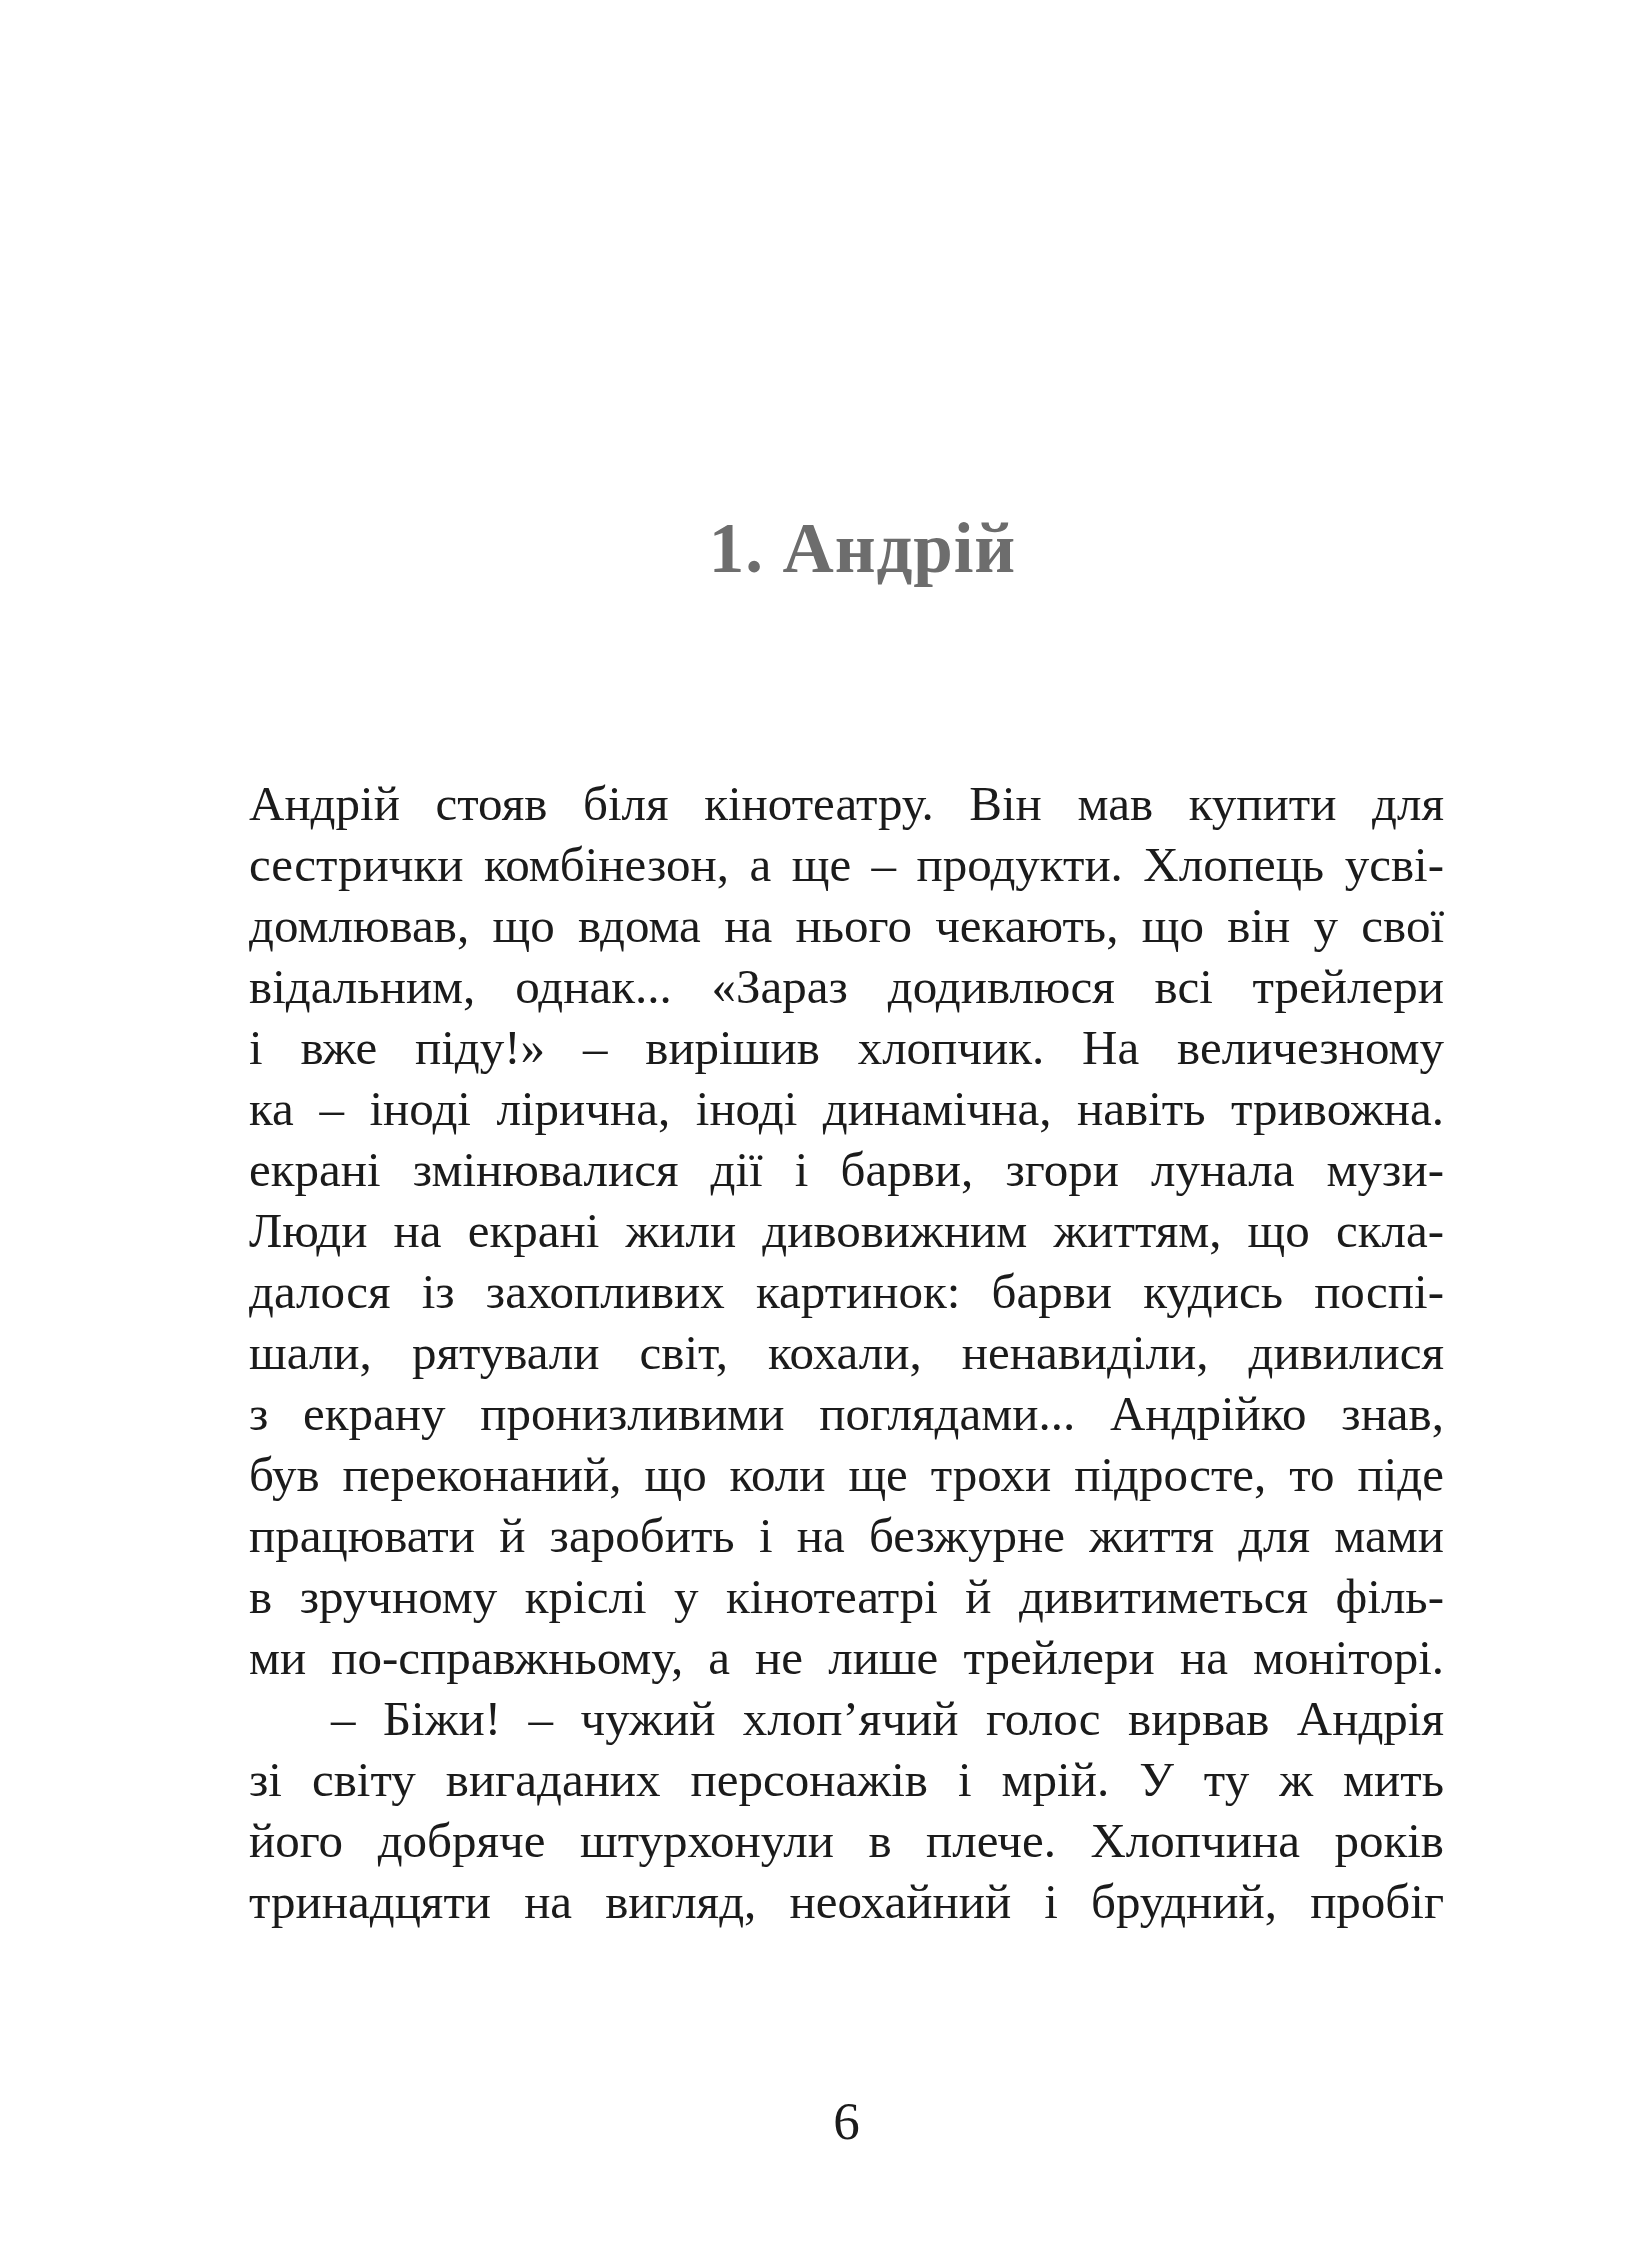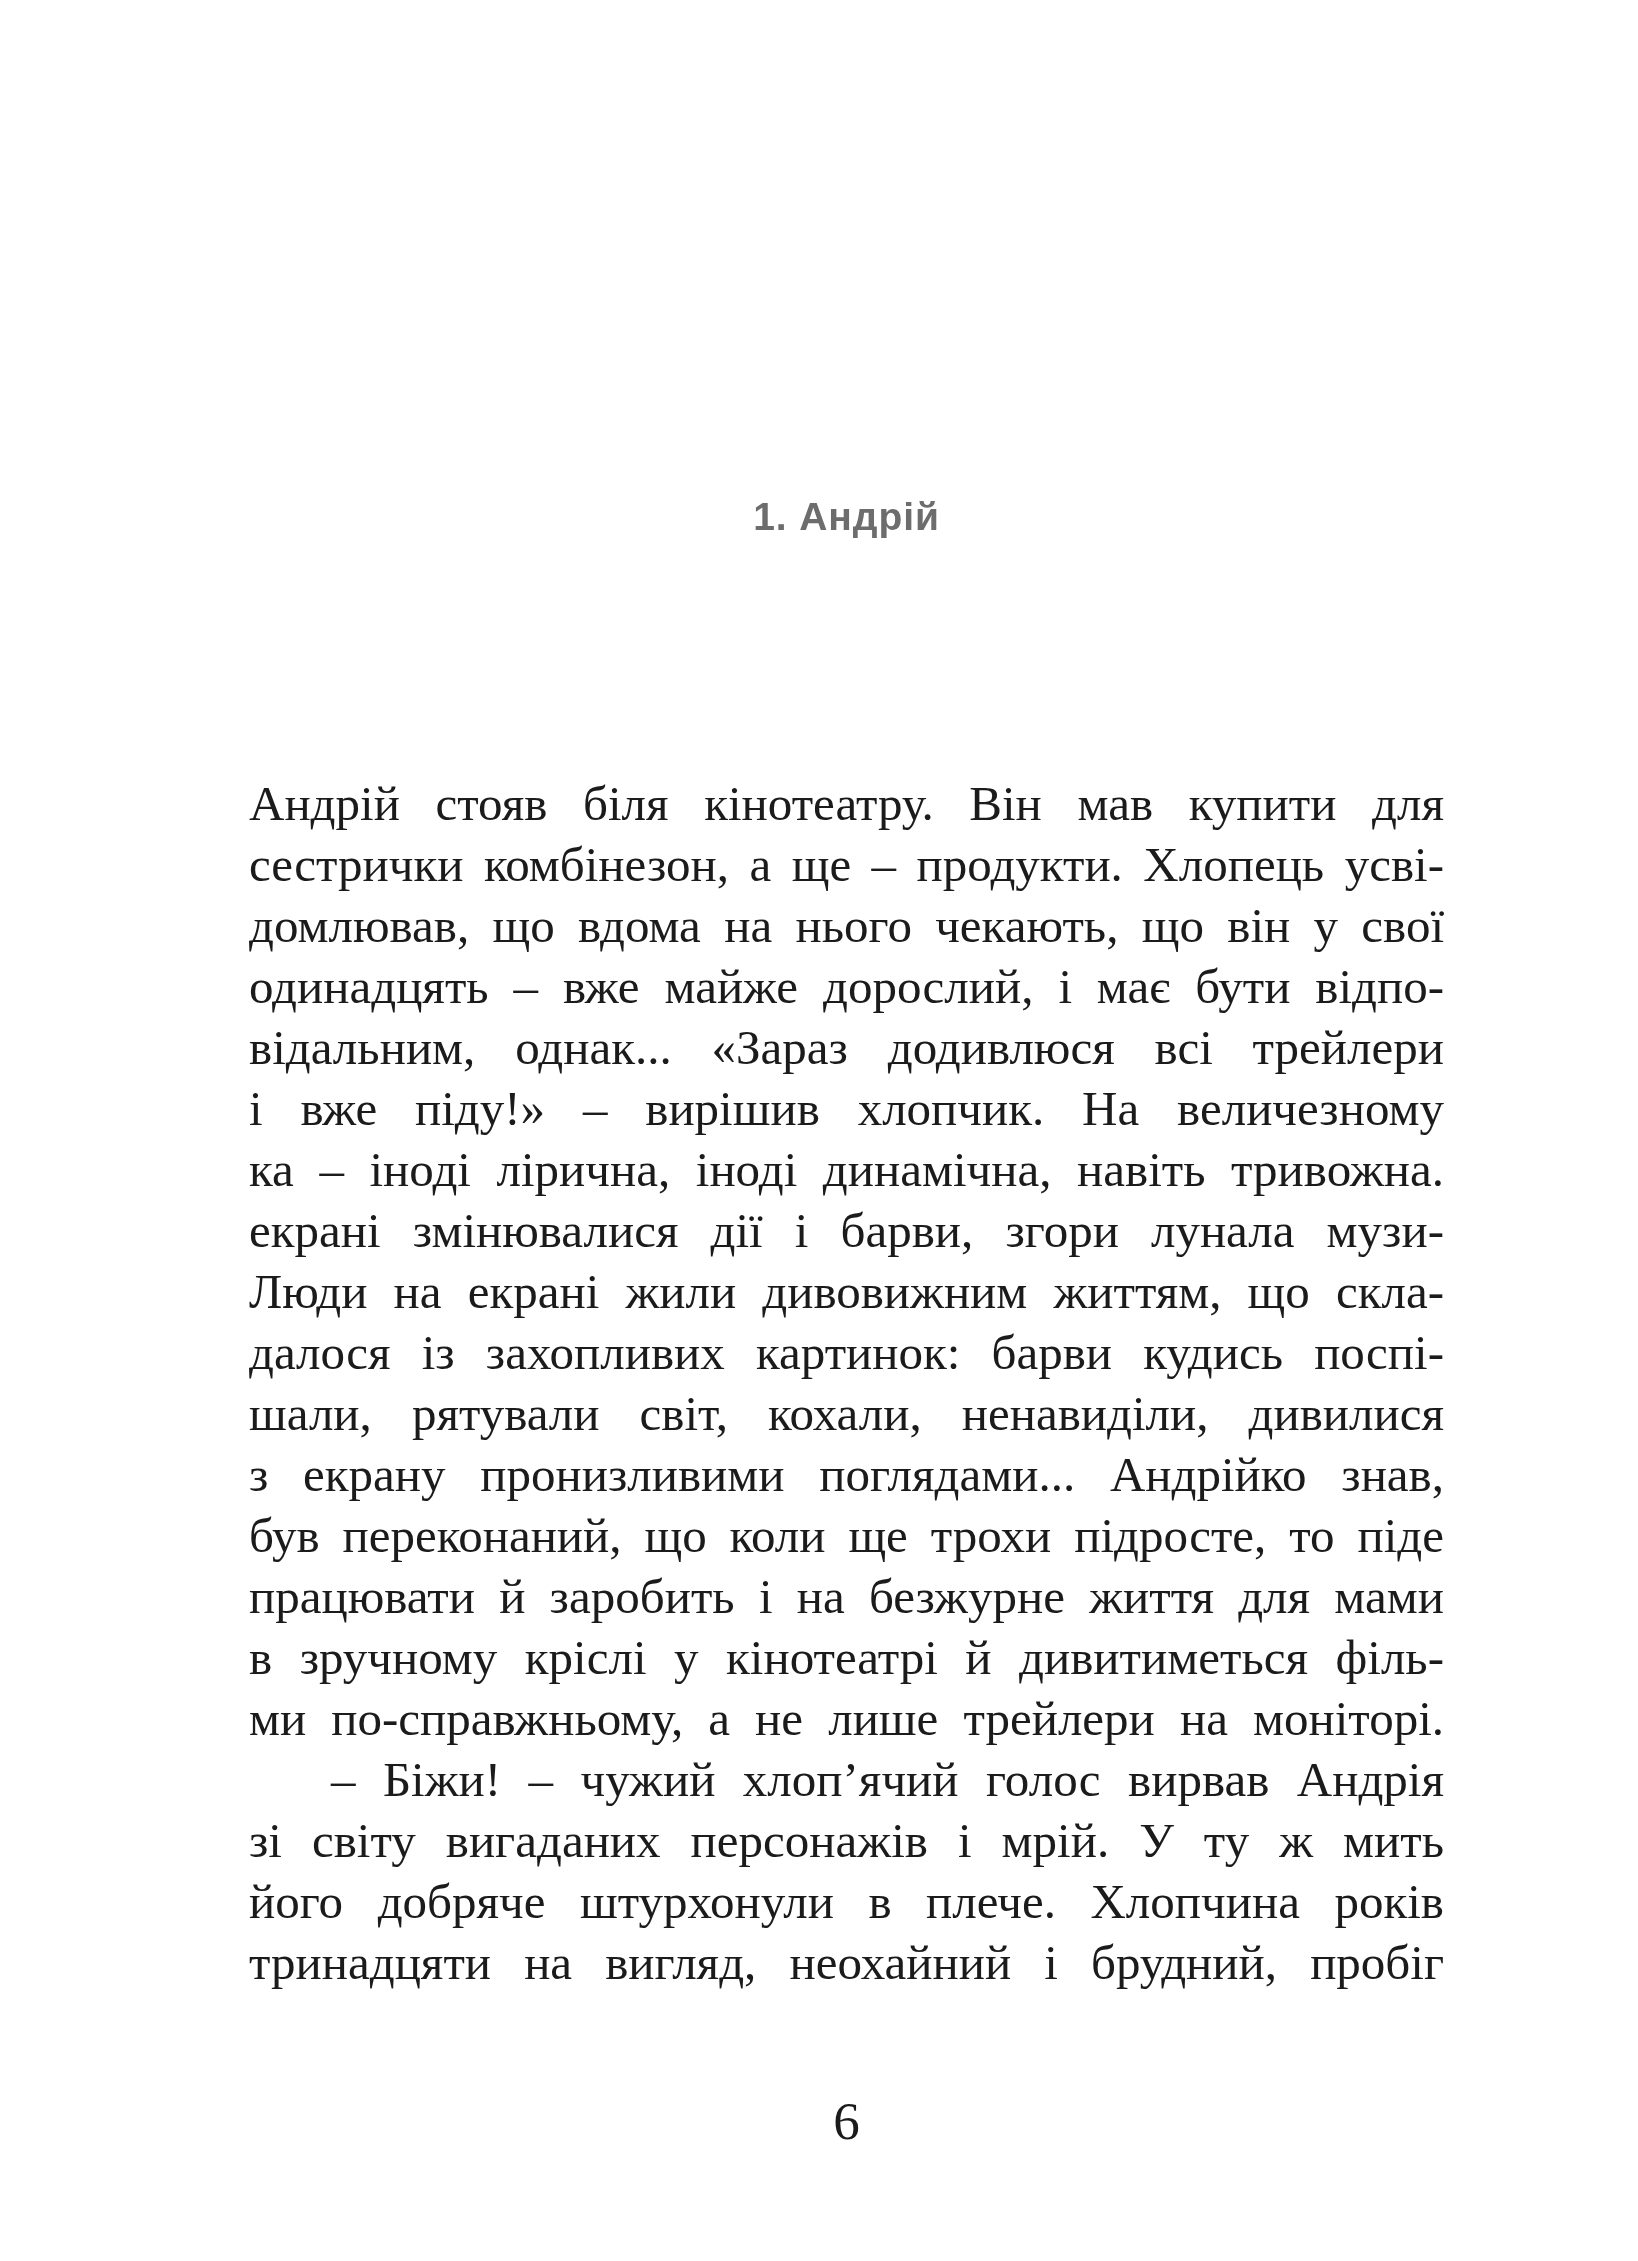--- a/index.html
+++ b/index.html
@@ -15,25 +15,25 @@
     height:2261px;
     background:var(--page-bg);
     overflow:hidden;
     font-family:"Liberation Serif","DejaVu Serif",serif;
   }
   .chapter-title{
     position:absolute;
     top:497px;
     left:249px;
     width:1195px;
-    margin:0;
+    margin:16px;
     text-align:center;
-    font-family:Liberation Sans, sans-serif;
+    font-family:Liberation Serif, serif;
     font-weight:bold;
-    font-size:39px;
+    font-size:71px;
     line-height:1;
     color:var(--title-color);
     letter-spacing:0.9px;
   }
   .body-text{
     position:absolute;
     top:773px;
     left:249px;
     width:1195px;
     font-size:49px;
@@ -65,21 +65,20 @@
 <div class="page">
 
   <h1 class="chapter-title">1. Андрій</h1>
 
   <div class="body-text">
 
     <div class="para">
       <div class="line">Андрій стояв біля кінотеатру. Він мав купити для</div>
       <div class="line">сестрички комбінезон, а ще – продукти. Хлопець усві-</div>
       <div class="line">домлював, що вдома на нього чекають, що він у свої</div>
-      <div class="line">одинадцять – вже майже дорослий, і має бути відпо-</div>
       <div class="line">відальним, однак... «Зараз додивлюся всі трейлери</div>
       <div class="line">і вже піду!» – вирішив хлопчик. На величезному</div>
       <div class="line">ка – іноді лірична, іноді динамічна, навіть тривожна.</div>
       <div class="line">екрані змінювалися дії і барви, згори лунала музи-</div>
       <div class="line">Люди на екрані жили дивовижним життям, що скла-</div>
       <div class="line">далося із захопливих картинок: барви кудись поспі-</div>
       <div class="line">шали, рятували світ, кохали, ненавиділи, дивилися</div>
       <div class="line">з екрану пронизливими поглядами... Андрійко знав,</div>
       <div class="line">був переконаний, що коли ще трохи підросте, то піде</div>
       <div class="line">працювати й заробить і на безжурне життя для мами</div>

